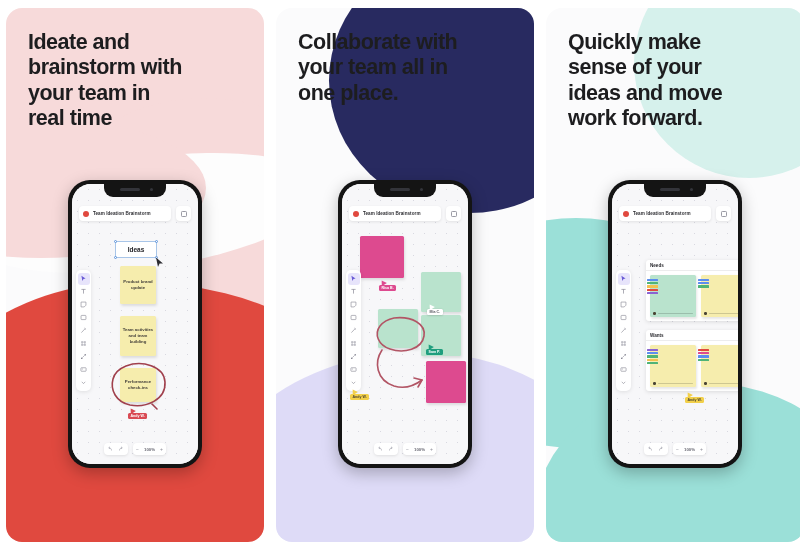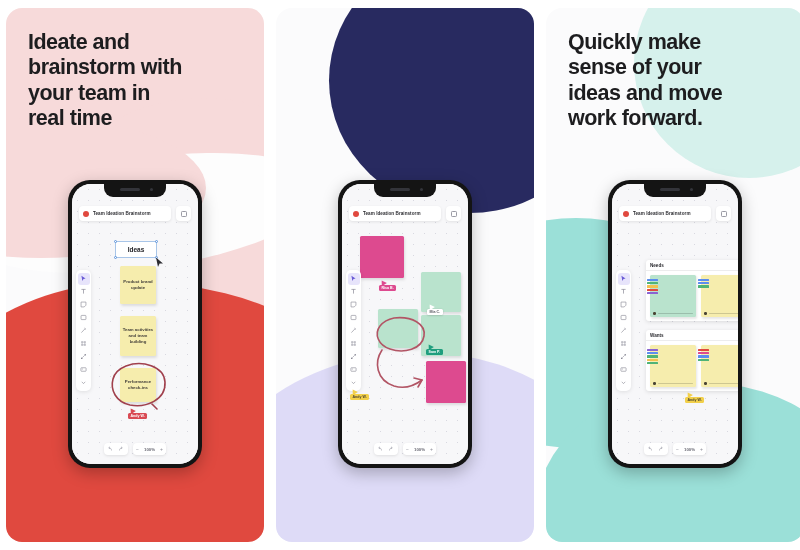--- a/index.html
+++ b/index.html
@@ -529,20 +529,23 @@
           </div>
         </div>
       </div>
     </div>
   </div>
 
   <div class="card c2">
     <div class="blob c2-navy"></div>
     <div class="blob c2-lav"></div>
 
+    <div class="headline">Collaborate with
+your team all in
+one place.</div>
 
     <div class="phone-wrap">
       <div class="phone">
         <div class="screen">
           <div class="canvas"></div>
           <div class="notch">
               <span class="cam"></span>
             </div>
 
           <div class="appbar">

